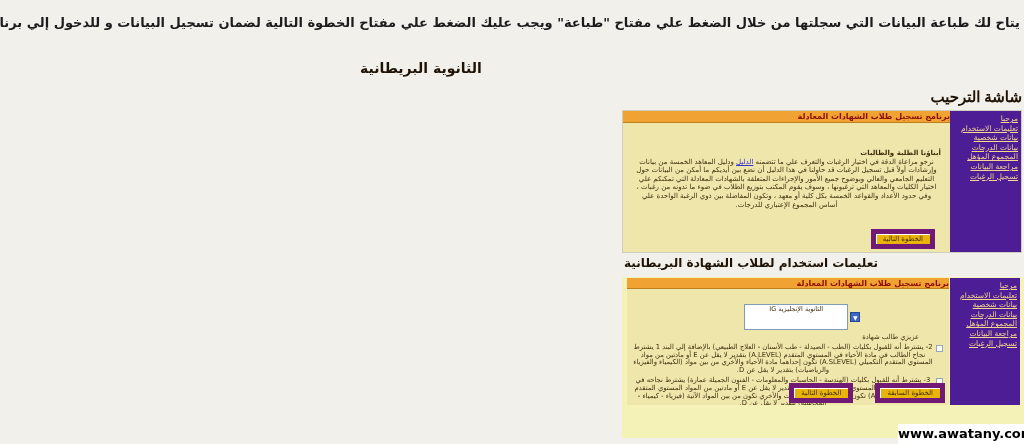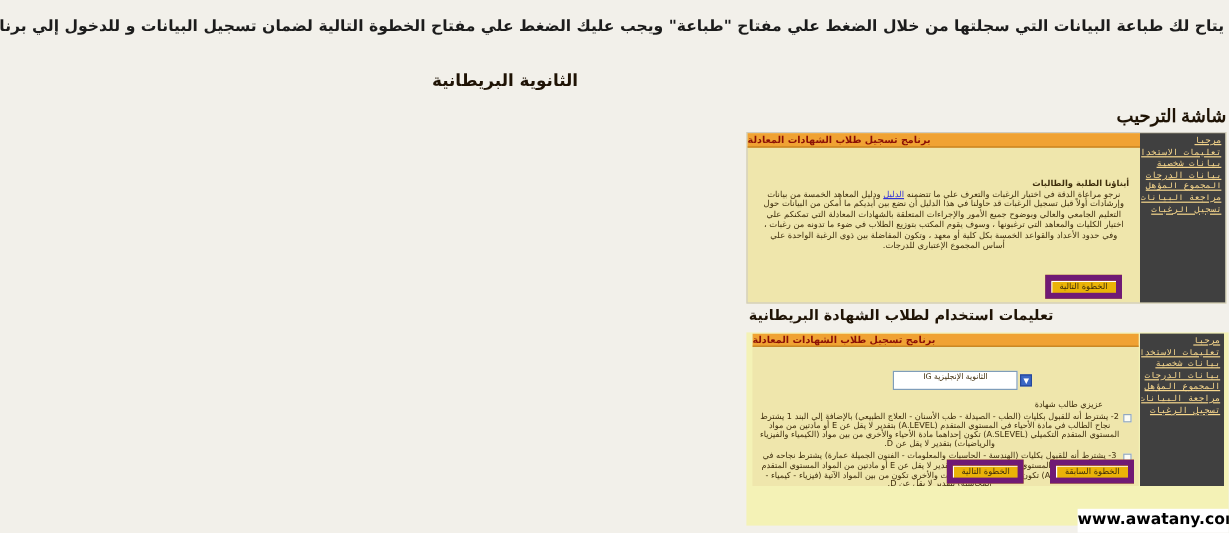--- a/index.html
+++ b/index.html
@@ -27,27 +27,27 @@
   }
   .h-instructions {
     position:absolute; top:256px; left:624px;
     font-size:12px; font-weight:bold; direction:rtl; white-space:nowrap;
   }
   
   .win-title {
     height:12px; line-height:12px;
     background:#f0a233;
     color:#8b1005; font-weight:bold; font-size:8px;
-    text-align:left; direction:rtl;
+    text-align:right; direction:rtl;
     border-bottom:1px solid #c07f1d;
   }
   .sidebar {
-    background:#404040;
+    background:#4c1d95;
     padding:3px 3px 0 1px;
-    direction:rtl; text-align:right;font-family:Liberation Mono, monospace;
+    direction:rtl; text-align:right;
   }
   .sidebar a {
     display:block;
     color:#f6d68c; text-decoration:underline;
     font-size:7.5px; line-height:9.6px;
     white-space:nowrap; overflow:hidden;
     cursor:pointer;
   }
   .mini-btn {
     display:inline-block;
@@ -92,21 +92,21 @@
     padding:2px 4px 0 4px;
     font-size:6.8px; line-height:7.8px;
     color:#3f2e0c; direction:rtl; text-align:center;
   }
   .cert-row {
     display:flex; align-items:center; justify-content:flex-start;
     gap:2px; direction:rtl; margin:1px 26px 2px 0;
   }
   .cert-label { font-size:6.8px; white-space:nowrap;margin-top:42px; }
   .cert-select {
-    width:104px; height:16px; line-height:9px;
+    width:104px; height:26px; line-height:9px;
     background:#ffffff; border:1px solid #7f9db9;
     font-size:6.5px; text-align:center; overflow:hidden; white-space:nowrap;
     cursor:pointer;
   }
   .dd-btn {
     width:10px; height:10px;
     background:#3b67c5; border:1px solid #26479b;
     color:#ffffff; font-size:6px; line-height:9px; text-align:center;
     cursor:pointer;
   }

